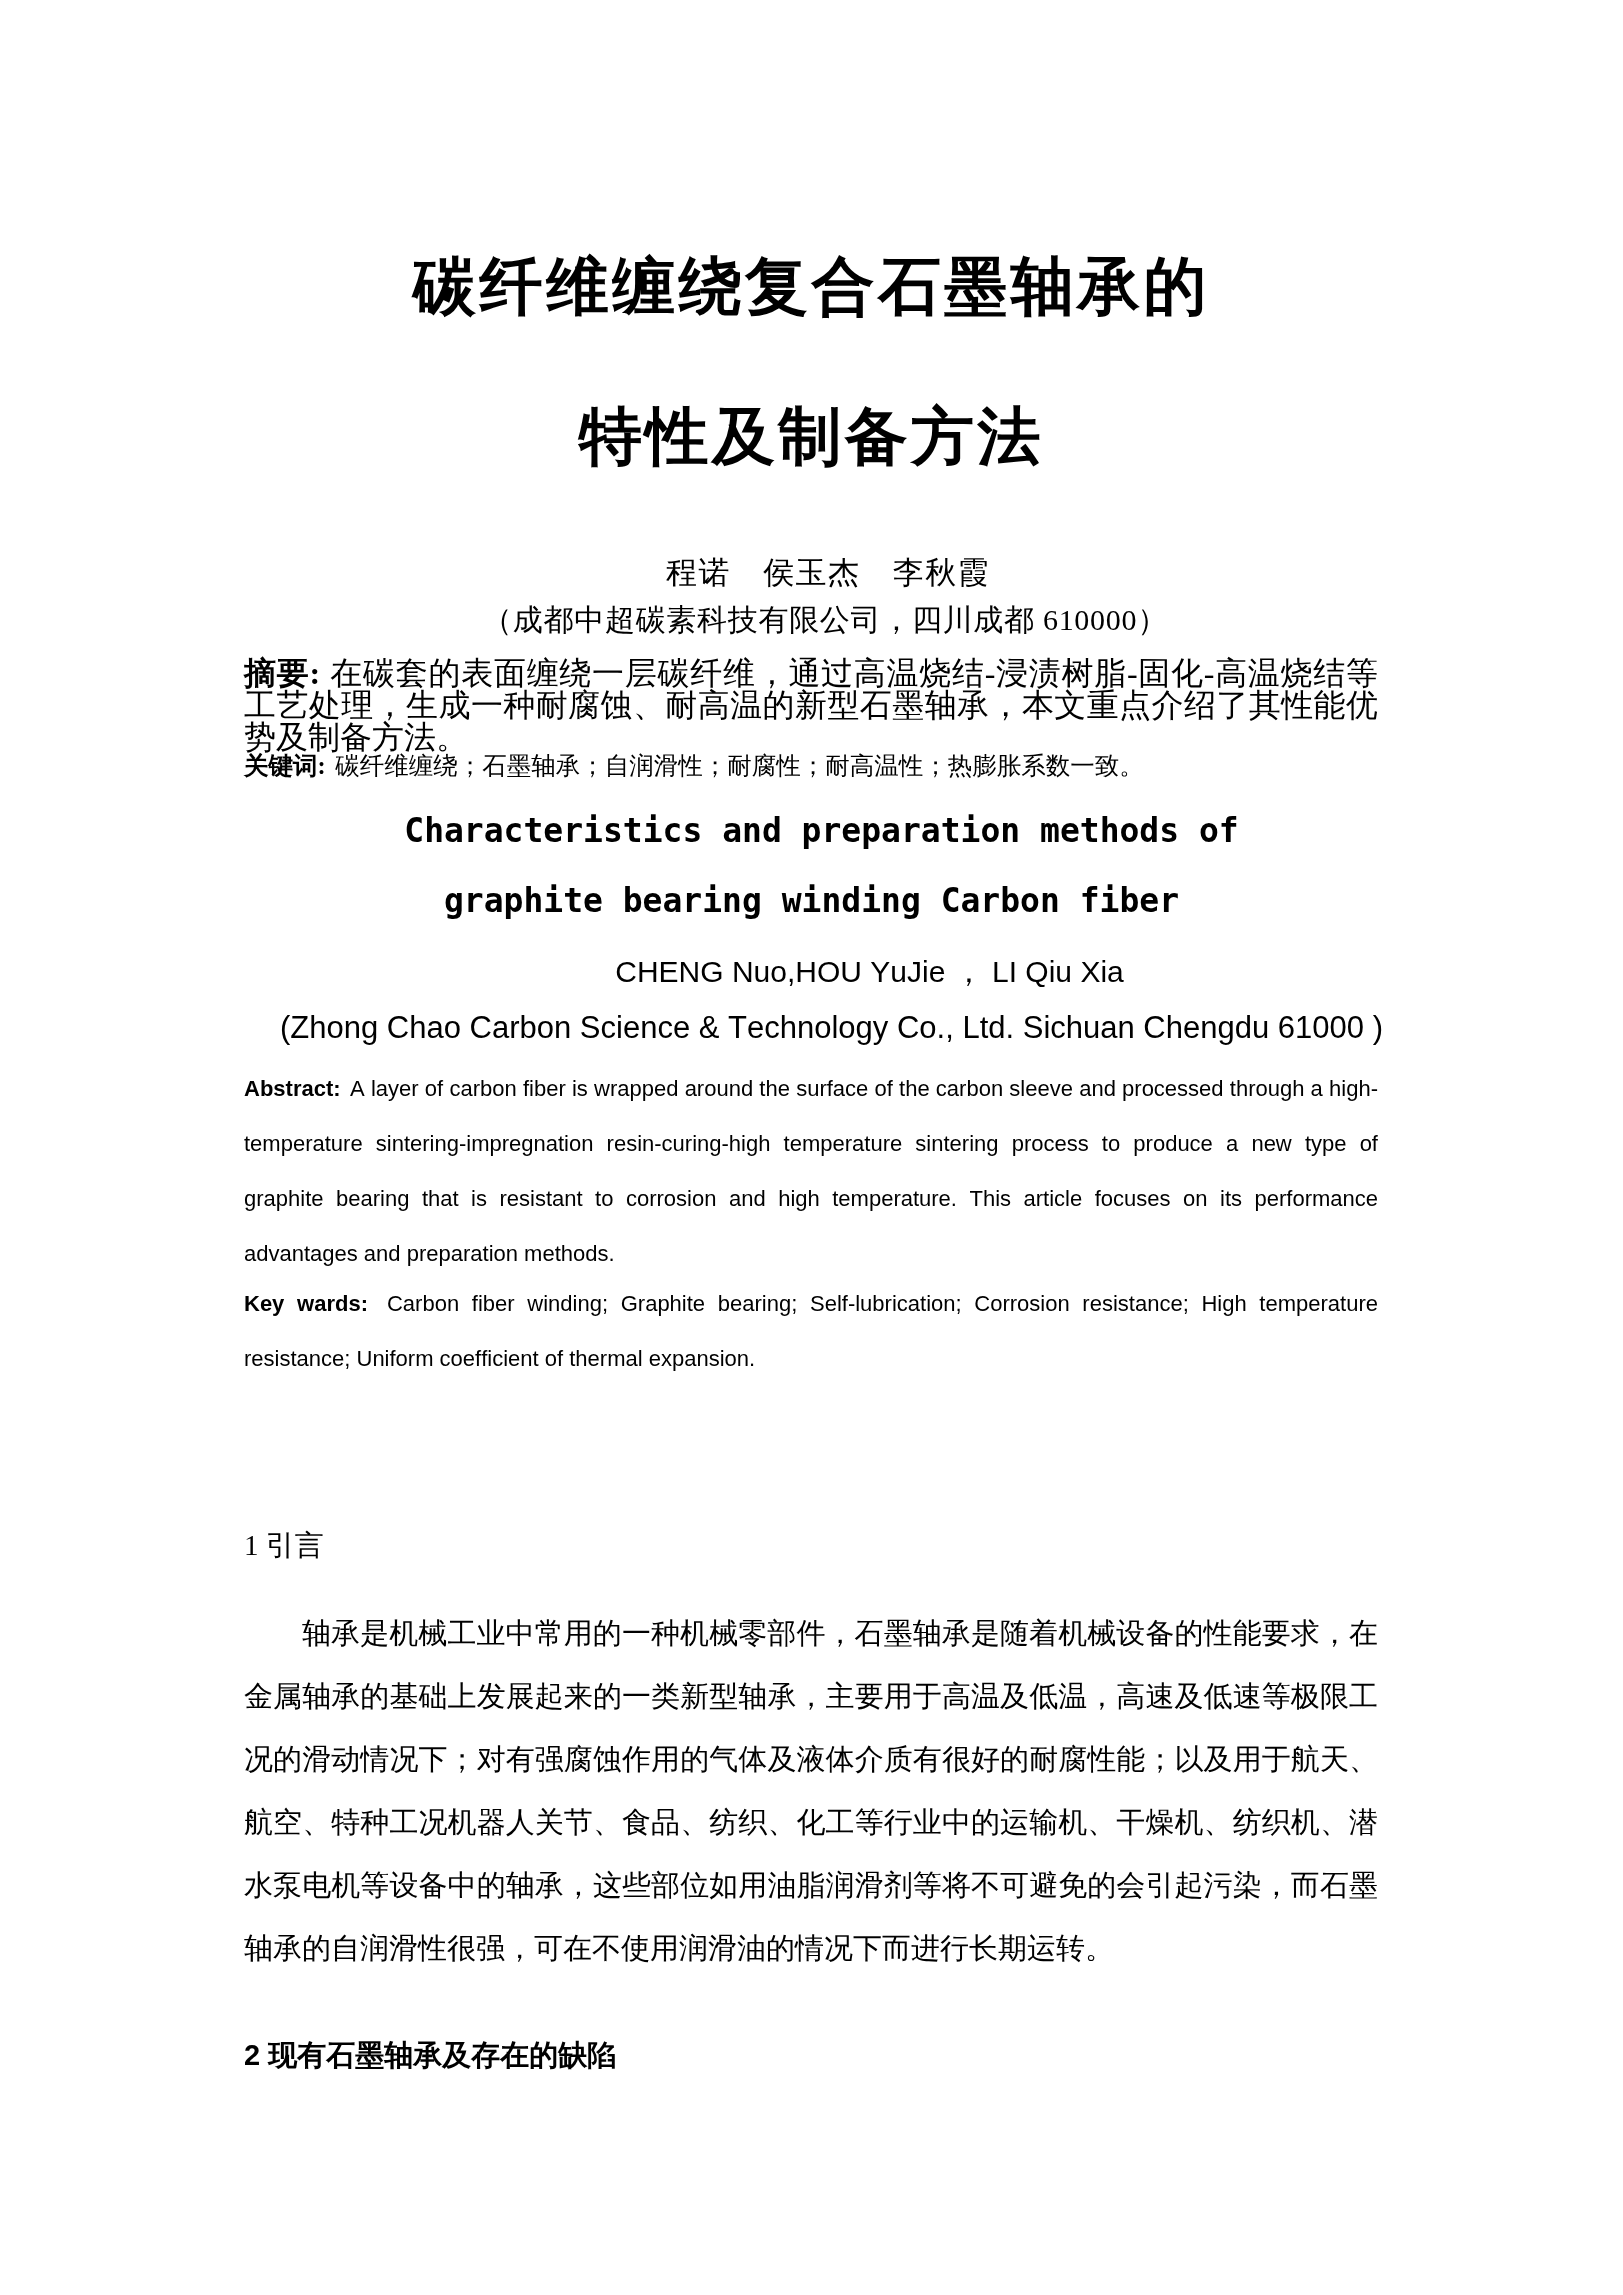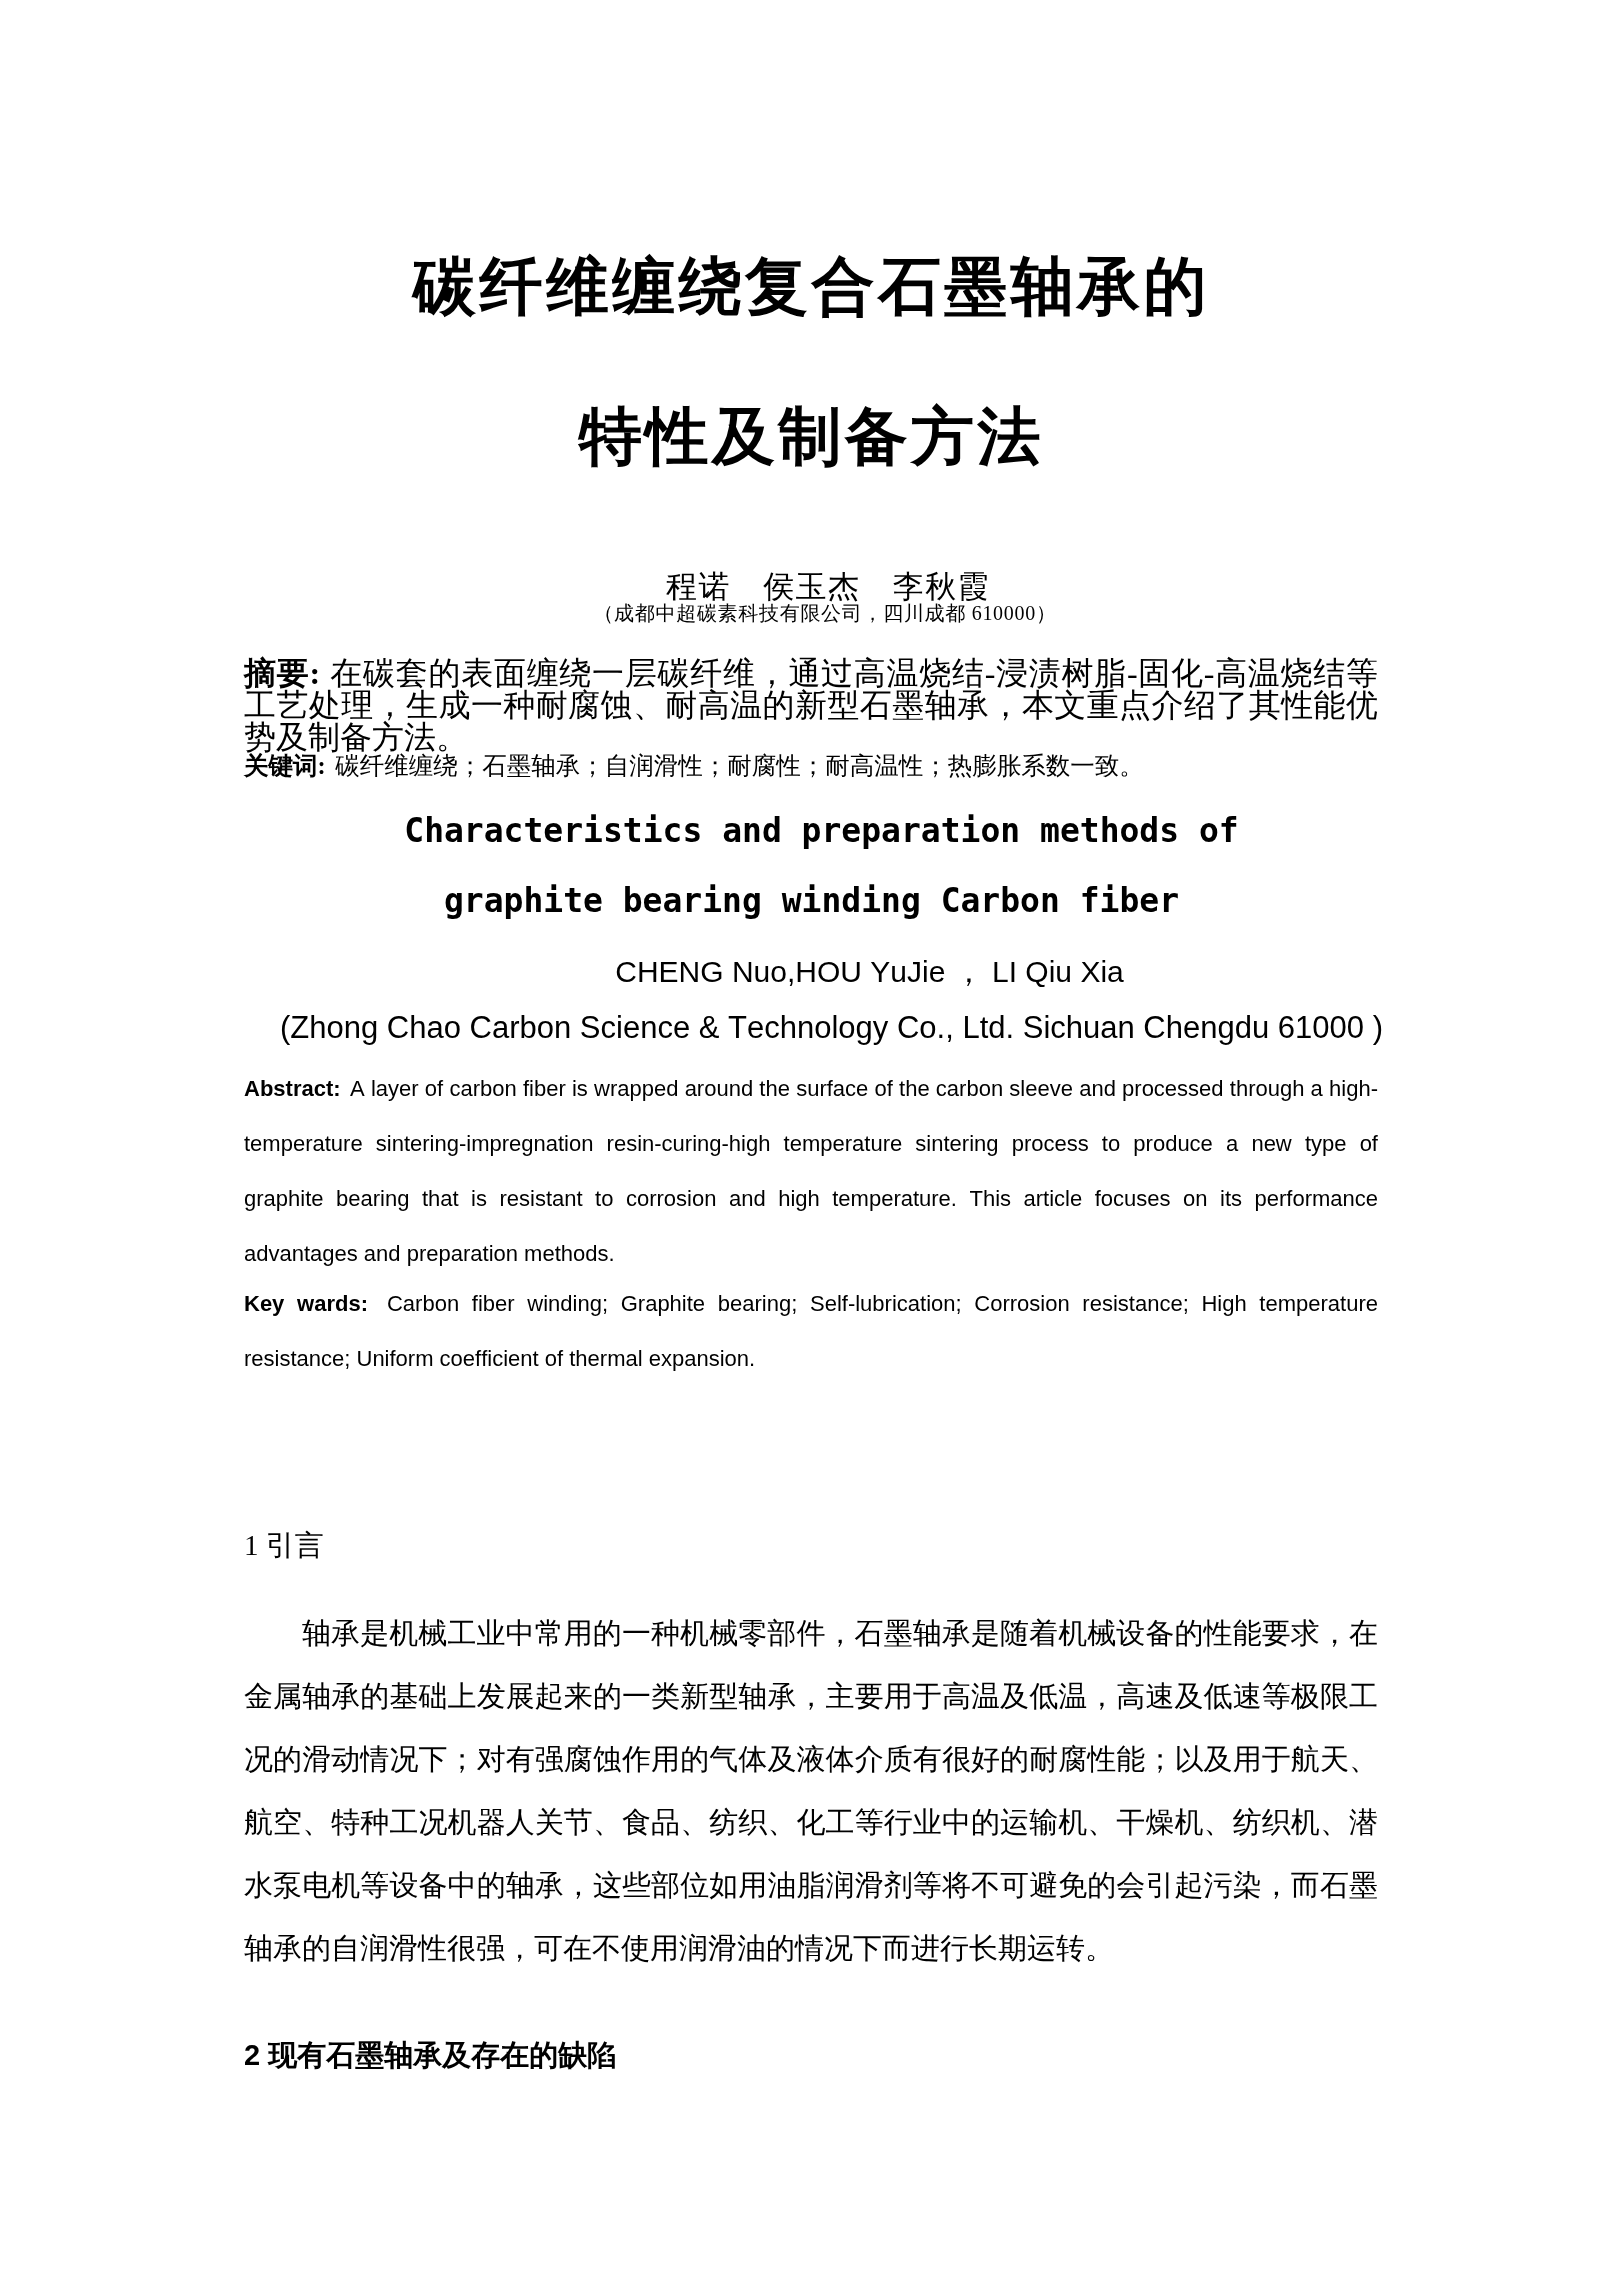--- a/index.html
+++ b/index.html
@@ -24,22 +24,22 @@
 
   .title-zh{
     font-size:63px;
     font-weight:700;
     letter-spacing:3.4px;
     line-height:1.15;
   }
   #title-zh-1{top:251px;}
   #title-zh-2{top:401px;}
 
-  #authors-zh{top:566px;font-size:31px;padding-left:33px;letter-spacing:1.4px;}
-  #affiliation-zh{top:600px;font-size:20px;padding-left:27px;letter-spacing:0.7px;}
+  #authors-zh{top:552px;font-size:31px;padding-left:33px;letter-spacing:1.4px;}
+  #affiliation-zh{top:600px;font-size:30px;padding-left:27px;letter-spacing:0.7px;}
 
   #abstract-zh{top:657px;font-size:32px;line-height:32px;text-align:justify;text-align-last:left;}
   #keywords-zh{top:750px;font-size:24.5px;line-height:32px;}
 
   .title-en{font-size:33px;line-height:1.1;}
   #title-en-1{top:813px;padding-left:20px;}
   #title-en-2{top:883px;}
 
   #authors-en{top:952px;font-size:30px;padding-left:116px;}
   #affiliation-en{top:1010px;font-size:31px;padding-left:40px;}

